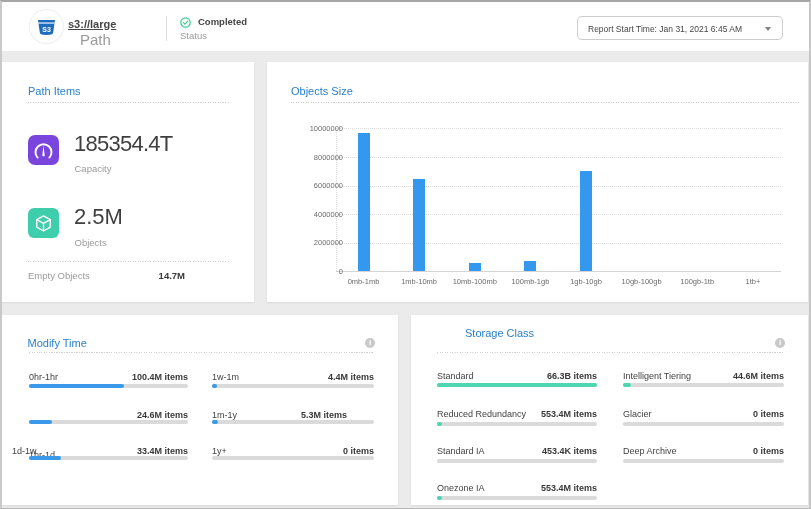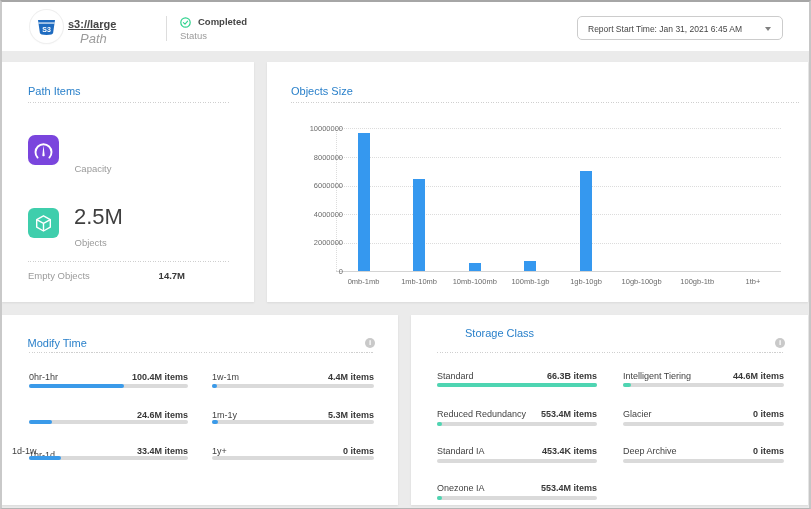--- a/index.html
+++ b/index.html
@@ -39,21 +39,21 @@
 <div class="frame"></div>
 
 <div style="position:absolute; left:2px; top:2px; width:807px; height:49px; background:#fff;"></div>
 <div style="position:absolute; left:30px; top:10px; width:33px; height:33px; border-radius:50%; background:#fff; box-shadow:0 0 0 1px #efefef, 0 1px 2px rgba(0,0,0,0.06);"></div>
 <svg style="position:absolute; left:38px; top:19.5px;" width="17" height="15" viewBox="0 0 17 15">
   <path d="M0 0 H17 L15.1 13.1 Q14.9 15 8.5 15 Q2.1 15 1.9 13.1 Z" fill="#1e6bc0"></path>
   <rect x="0.4" y="2.5" width="16.2" height="1.1" fill="#ffffff"></rect>
   <text x="8.6" y="12.2" font-size="7" font-weight="bold" fill="#fff" text-anchor="middle" font-family="Liberation Sans">S3</text>
 </svg>
 <div style="position:absolute; left:68px; top:17.5px; font-size:11px; font-weight:bold; color:#454545;text-decoration:underline;">s3://large</div>
-<div style="position:absolute; left:80px; top:30.5px; font-size:13px; color:#9b9b9b;font-style:italic;">Path</div>
+<div style="position:absolute; left:80px; top:30.5px; font-size:15px; color:#9b9b9b;">Path</div>
 <div style="position:absolute; left:166px; top:16px; width:0; height:25px; border-left:1px solid #dddddd;"></div>
 <svg style="position:absolute; left:180px; top:17px;" width="11" height="11" viewBox="0 0 11 11">
   <circle cx="5.5" cy="5.5" r="4.7" fill="none" stroke="#2fd28e" stroke-width="1.2"></circle>
   <path d="M3.4 5.6 L5 7.1 L7.6 4.1" fill="none" stroke="#2fd28e" stroke-width="1.1" stroke-linecap="round" stroke-linejoin="round"></path>
 </svg>
 <div style="position:absolute; left:198px; top:15.5px; font-size:9.5px; font-weight:bold; color:#454545;">Completed</div>
 <div style="position:absolute; left:180px; top:29.5px; font-size:9.5px; color:#9b9b9b;">Status</div>
 
 <div style="position:absolute; left:577px; top:16px; width:206px; height:24px; border:1px solid #cccccc; border-radius:5px; background:#fff;"></div>
 <div style="position:absolute; left:588px; top:24px; font-size:8.5px; color:#454545;">Report Start Time: Jan 31, 2021 6:45 AM</div>
@@ -61,20 +61,21 @@
 
 <div class="card" style="left:2px; top:62px; width:252px; height:240px;">
   <div class="title" style="left:26px; top:23px;">Path Items</div>
   <div class="hline" style="left:26px; top:40px; width:201px;"></div>
 
   <div style="position:absolute; left:26px; top:73px; width:31px; height:30px; border-radius:7px; background:#7a45dd;"></div>
   <svg style="position:absolute; left:26px; top:73px;" width="31" height="30" viewBox="0 0 31 30">
     <path d="M 9.6 22.6 A 8 8 0 1 1 21.4 22.6" fill="none" stroke="#fff" stroke-width="1.9" stroke-linecap="round"></path>
     <path d="M 15.5 10.2 L 16.7 20.8 Q 15.5 21.8 14.3 20.8 Z" fill="#fff"></path>
   </svg>
+  <div style="position:absolute; left:72px; top:68.5px; font-size:22px; letter-spacing:-0.75px; color:#3f3f3f;">185354.4T</div>
   <div class="cap" style="left:72.5px; top:101px;">Capacity</div>
 
   <div style="position:absolute; left:26px; top:146px; width:31px; height:30px; border-radius:6px; background:#3fceac;"></div>
   <svg style="position:absolute; left:26px; top:146px;" width="31" height="30" viewBox="0 0 31 30">
     <g fill="none" stroke="#fff" stroke-width="1.4" stroke-linejoin="round">
       <path d="M15.5 7.8 L22.3 11.6 L22.3 19.2 L15.5 23 L8.7 19.2 L8.7 11.6 Z"></path>
       <path d="M8.7 11.6 L15.5 15.4 L22.3 11.6 M15.5 15.4 L15.5 23"></path>
     </g>
   </svg>
   <div style="position:absolute; left:72px; top:142px; font-size:22px; color:#3f3f3f;">2.5M</div>
@@ -143,21 +144,21 @@
       <div class="fill bluefill" style="width:32px;"></div>
     </div>
 
   <div class="lbl" style="left:210px; top:57px;">1w-1m</div>
   <div class="val" style="left:272px; top:57px; width:100px;">4.4M items</div>
   <div class="track" style="left:210px; top:69px; width:162px;">
       <div class="fill bluefill" style="width:5px;"></div>
     </div>
 
   <div class="lbl" style="left:210px; top:94.5px;">1m-1y</div>
-  <div class="val" style="left:272px; top:94.5px; width:100px;">5.3M items</div>
+  <div class="val" style="left:272px; top:94.5px; width:100px;text-align:center;">5.3M items</div>
   <div class="track" style="left:210px; top:104.5px; width:162px;">
       <div class="fill bluefill" style="width:6px;"></div>
     </div>
 
   <div class="lbl" style="left:210px; top:130.5px;">1y+</div>
   <div class="val" style="left:272px; top:130.5px; width:100px;">0 items</div>
   <div class="track" style="left:210px; top:141px; width:162px;"></div>
 </div>
 
 <div class="card" style="left:411px; top:315px; width:397px; height:190px;">

